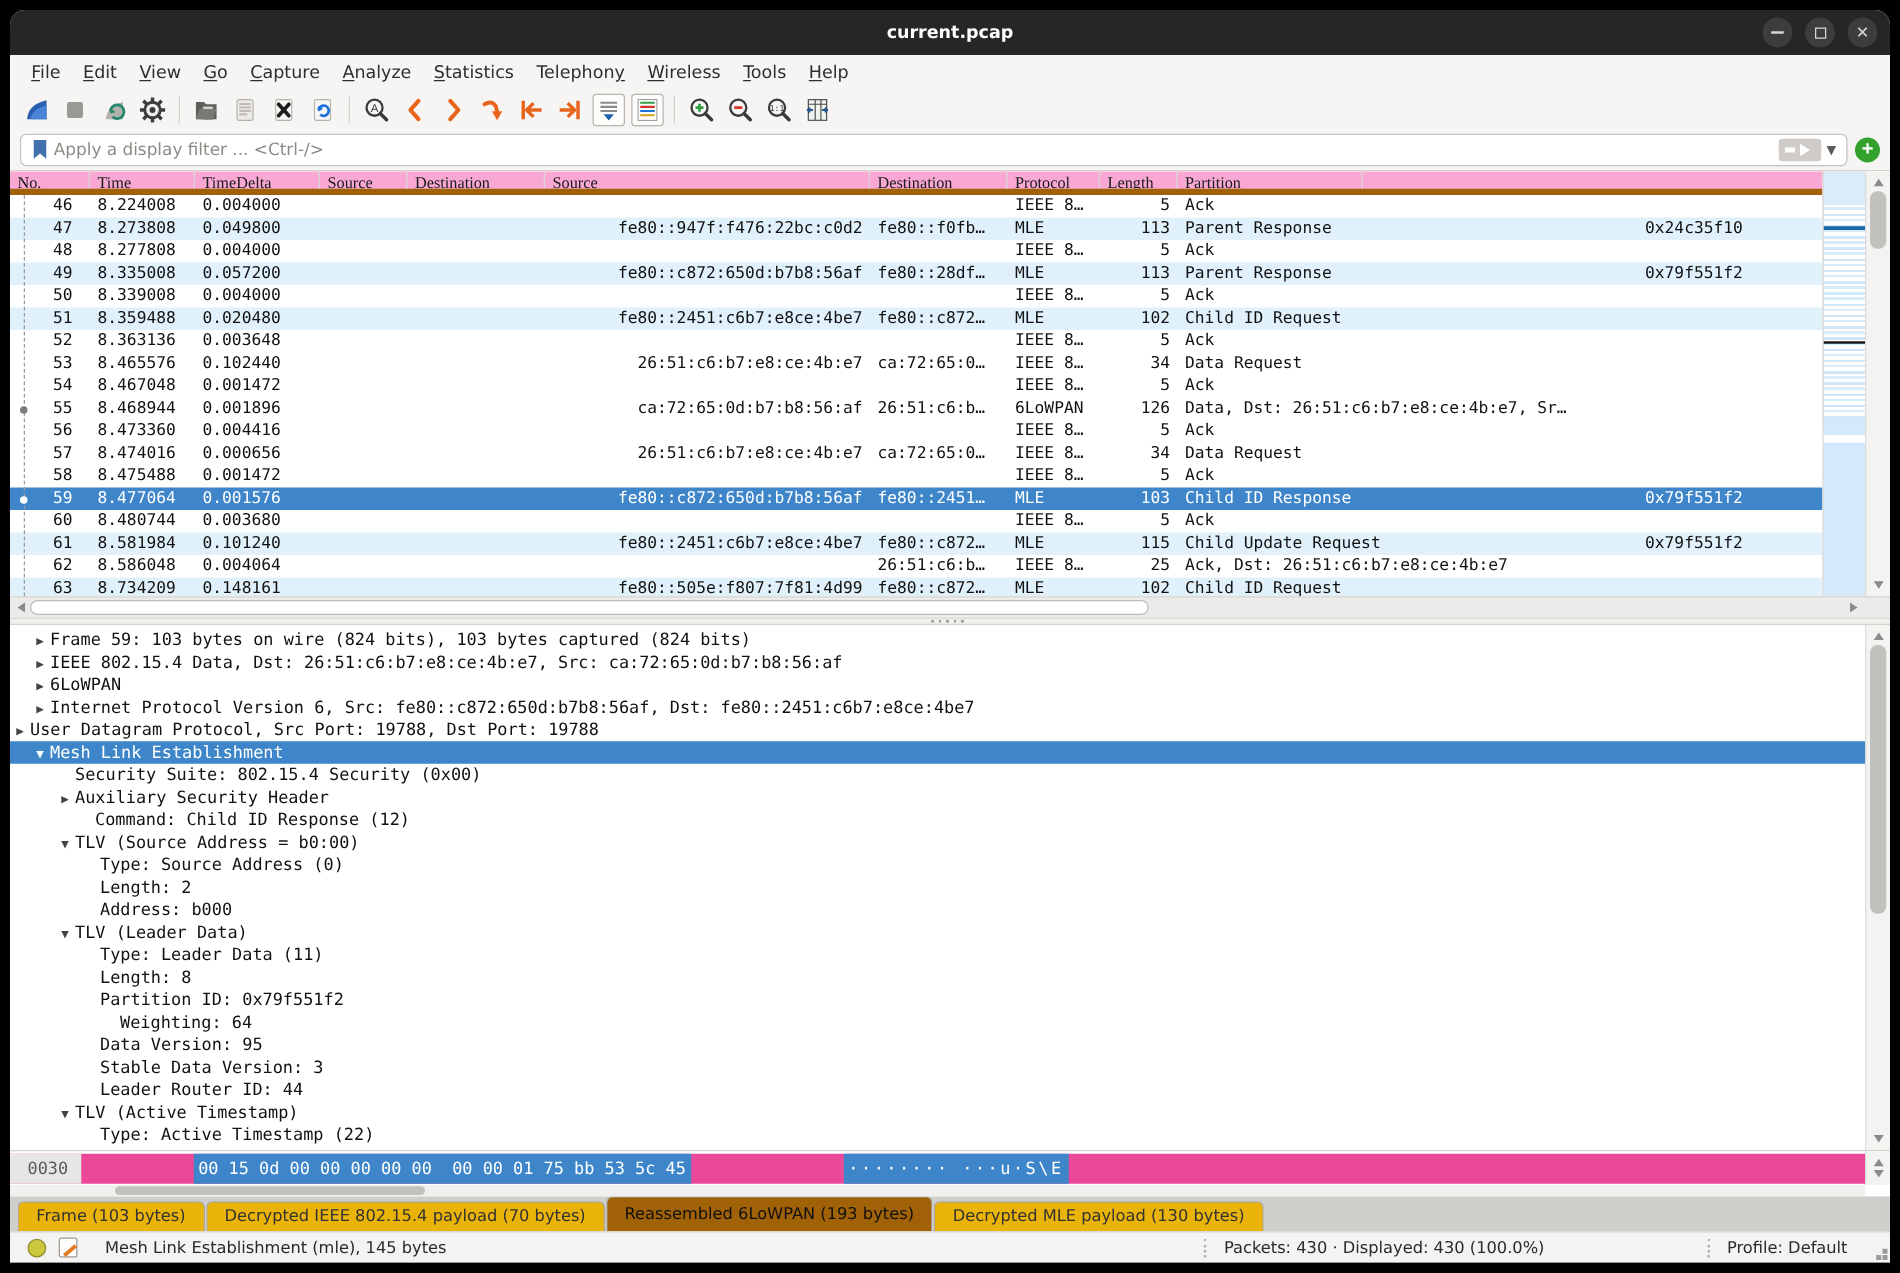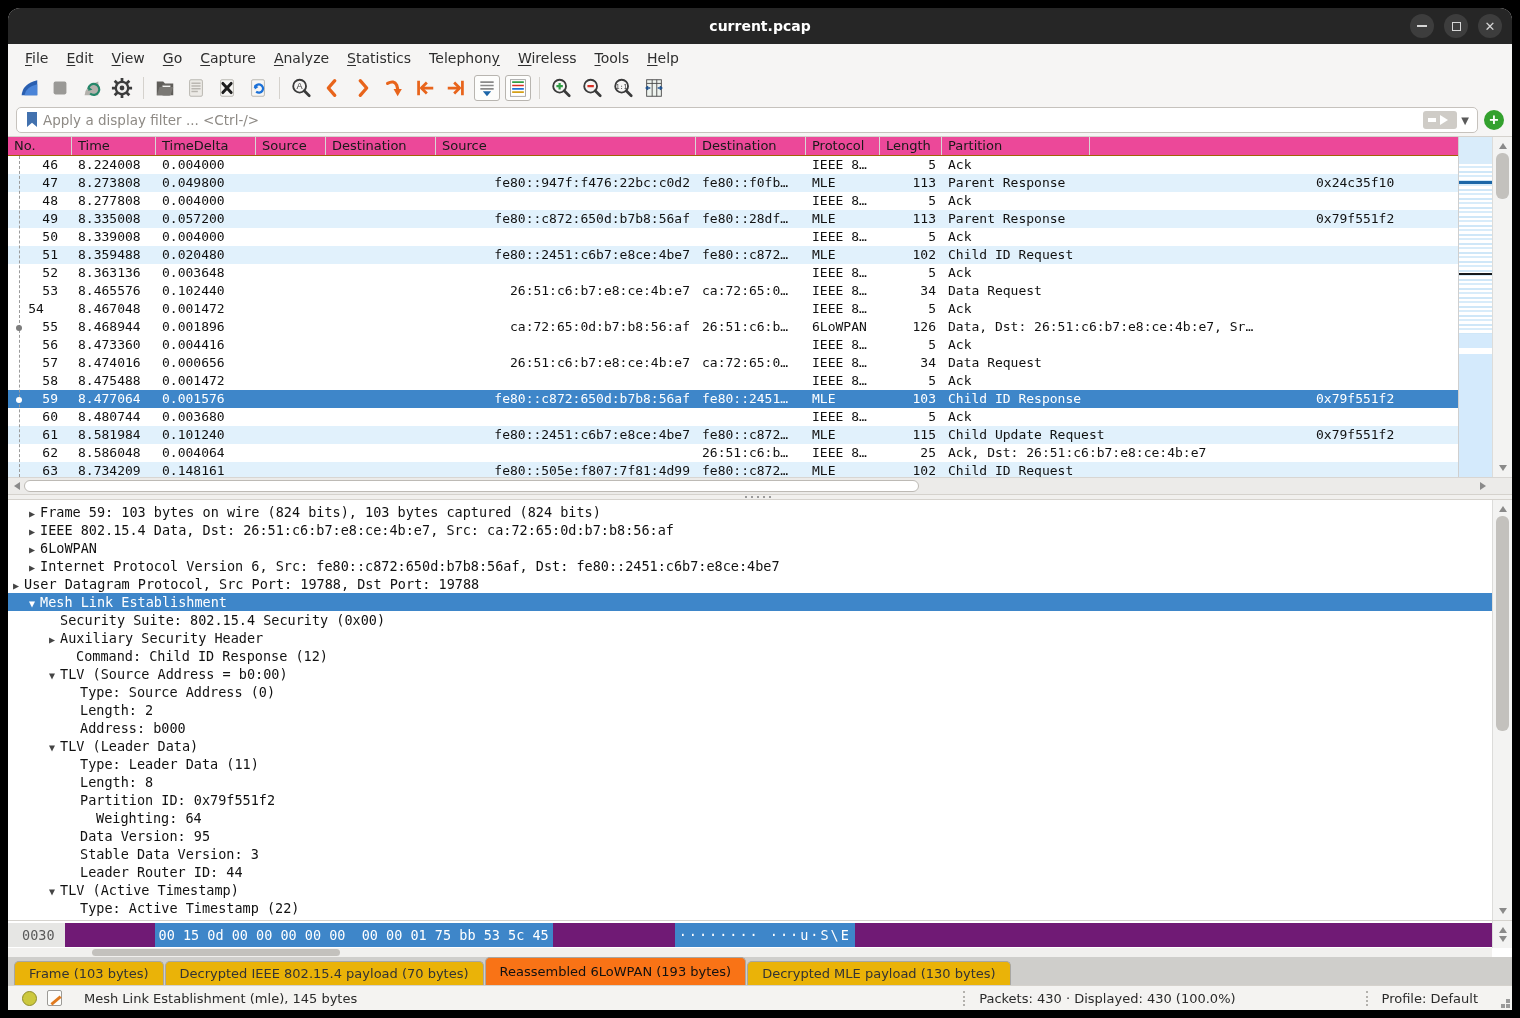--- a/index.html
+++ b/index.html
@@ -51,22 +51,22 @@
   .apply-pill .shaft { width:8px; height:4px; background:#fff; }
   .fcaret { color:#5a5a5a; font-size:10px; padding:0 4px; }
   .add-btn { width:20px; height:20px; border-radius:50%; background:#33a12e;
     color:#fff; border:none; font-size:16px; line-height:18px; text-align:center;
     font-weight:bold; padding:0; }
 
   
   .packet-area { flex:none; background:#fff; }
   .cols { display:flex; height:340px; }
   .list-wrap { width:1450px; overflow:hidden; }
-  .list-header { height:19px; display:flex; background:#ec4899;
-    border-bottom:1px solid #a16207; font-size:13px; color:#1a1a1a; }
+  .list-header { height:19px; display:flex; background:#f9a8d4;
+    border-bottom:5px solid #a16207; font-size:13px; color:#1a1a1a;font-family:Liberation Serif, serif; }
   .hcell { padding:1px 0 0 6px; border-right:1px solid #d8d6d3; overflow:hidden;
     white-space:nowrap; }
   .rows { position:relative; height:321px; overflow:hidden;
     font-family:"DejaVu Sans Mono","Liberation Mono",monospace; font-size:13px; }
   .gutter-line { position:absolute; left:11px; top:0; bottom:0; width:0;
     border-left:1px dashed #9a9a9a; z-index:3; pointer-events:none; }
   .prow { display:flex; height:18px; line-height:18px; white-space:nowrap;
     color:#111; position:relative; }
   .prow.alt { background:#e1f1fc; }
   .prow.selected { background:#3e86c9; color:#ffffff; }
@@ -120,41 +120,41 @@
   .dline { height:18px; line-height:18px; white-space:nowrap; }
   .dline .arrow { display:inline-block; width:16px; color:#444; font-size:10px;
     text-align:center; }
   .dline.selected { background:#3e86c9; color:#fff; }
   .dline.selected .arrow { color:#fff; }
 
   
   .hex-area { flex:none; height:37px; background:#ffffff; border-top:1px solid #d5d2cd;
     position:relative; font-family:"DejaVu Sans Mono","Liberation Mono",monospace;
     font-size:13.5px; }
-  .hex-line { height:24px; line-height:24px; background:#701a75; margin:2px 20px 0 0;
+  .hex-line { height:24px; line-height:24px; background:#ec4899; margin:2px 20px 0 0;
     white-space:nowrap; display:flex;gap:40px; }
   .hex-offset { background:#e6e6e4; color:#5a5a5a; padding:0 10px 0 14px; }
   .hex-sel { background:#3e86c9; color:#ffffff; padding:0 4px; }
   .hex-gap1 { width:10px; }
   .hex-gap2 { width:42px; }
   .hex-ascii { letter-spacing:2px; }
   .hex-vscroll { position:absolute; right:0; top:0; bottom:9px; width:20px;
     background:#f3f3f2; border-left:1px solid #dcdcda; }
   .hex-hscroll { position:absolute; left:0; right:20px; bottom:0; height:9px;
     background:#f1f0ee; }
   .hex-hscroll .thumb { position:absolute; left:84px; width:248px; top:1px;
     height:7px; border-radius:4px; background:#c3c1bd; }
 
   
   .tabbar { flex:none; height:28px; background:#cfcecb; display:flex;
     align-items:flex-end; padding-left:6px; gap:1px; }
   .btab { height:24px; background:#eab308; border:1px solid #a8a6a2; border-bottom:none;
     border-radius:5px 5px 0 0; padding:0 14px; font-size:13px; color:#333;
     display:flex; align-items:center; cursor:pointer; }
-  .btab.active { height:28px; background:#f97316; color:#111; }
+  .btab.active { height:28px; background:#a16207; color:#111; }
 
   
   .statusbar { flex:none; height:25px; background:#f4f3f1; border-top:1px solid #d5d2cd;
     display:flex; align-items:center; font-size:13px; color:#2a2a2a;
     padding:0 6px 0 14px; position:relative; }
   .expert { width:15px; height:15px; border-radius:50%; background:#ccc83e;
     border:1px solid #8f8c2a; margin-right:10px; }
   .comment { width:15px; height:16px; background:#fdfdfb; border:1px solid #9c9a96;
     border-radius:2px; margin-right:22px; position:relative; }
   .comment::after { content:""; position:absolute; left:2px; top:8px; width:12px;
@@ -489,21 +489,21 @@
               <div class="pcell" style="width: 70px;"></div>
               <div class="pcell" style="width: 110px;"></div>
               <div class="pcell r2" style="width: 260px;">26:51:c6:b7:e8:ce:4b:e7</div>
               <div class="pcell" style="width: 110px;">ca:72:65:0…</div>
               <div class="pcell" style="width: 74px;">IEEE 8…</div>
               <div class="pcell r2" style="width: 62px;">34</div>
               <div class="pcell" style="width: 368px;">Data Request</div>
               <div class="pcell" style="width: 148px;"></div>
             </div>
             <div class="prow">
-              <div class="pcell r" style="width: 64px; text-align: center;">54</div>
+              <div class="pcell r" style="width: 64px;">54</div>
               <div class="pcell" style="width: 84px;">8.467048</div>
               <div class="pcell" style="width: 100px;">0.001472</div>
               <div class="pcell" style="width: 70px;"></div>
               <div class="pcell" style="width: 110px;"></div>
               <div class="pcell r2" style="width: 260px;"></div>
               <div class="pcell" style="width: 110px;"></div>
               <div class="pcell" style="width: 74px;">IEEE 8…</div>
               <div class="pcell r2" style="width: 62px;">5</div>
               <div class="pcell" style="width: 368px;">Ack</div>
               <div class="pcell" style="width: 148px;"></div>

